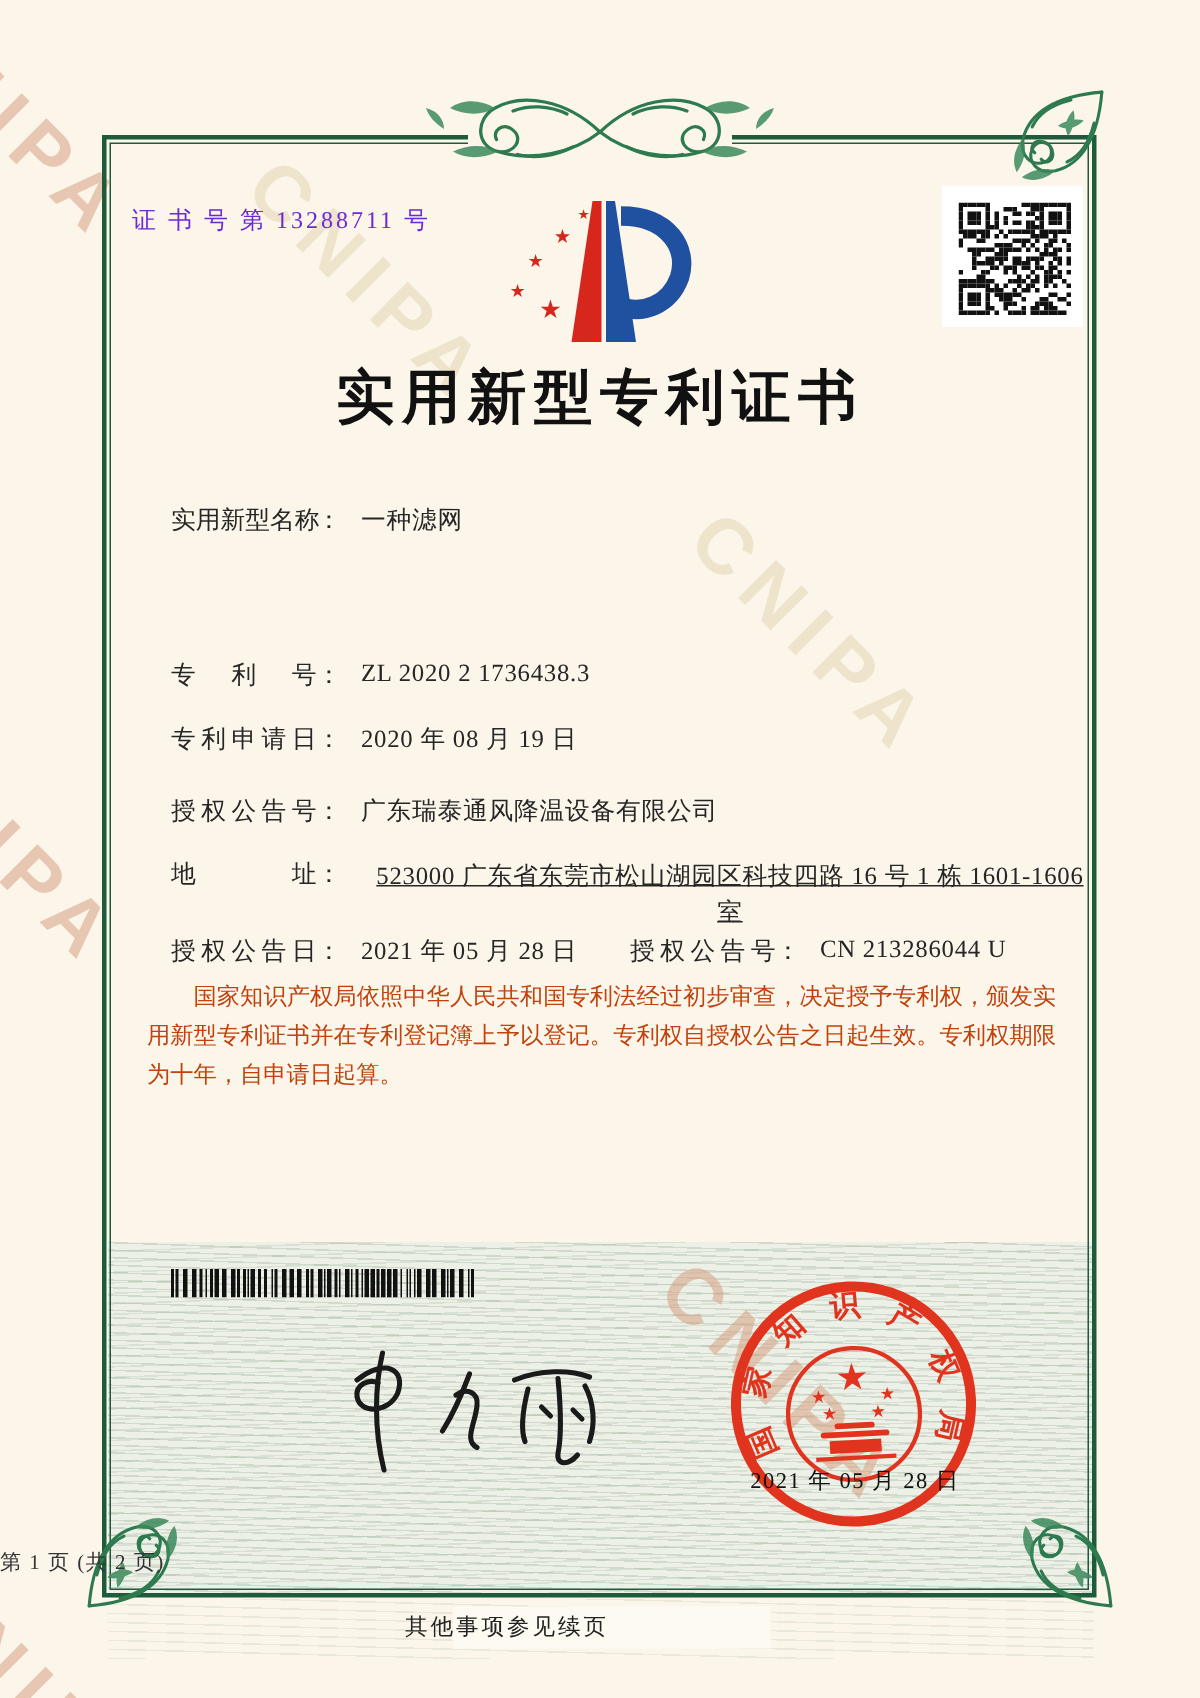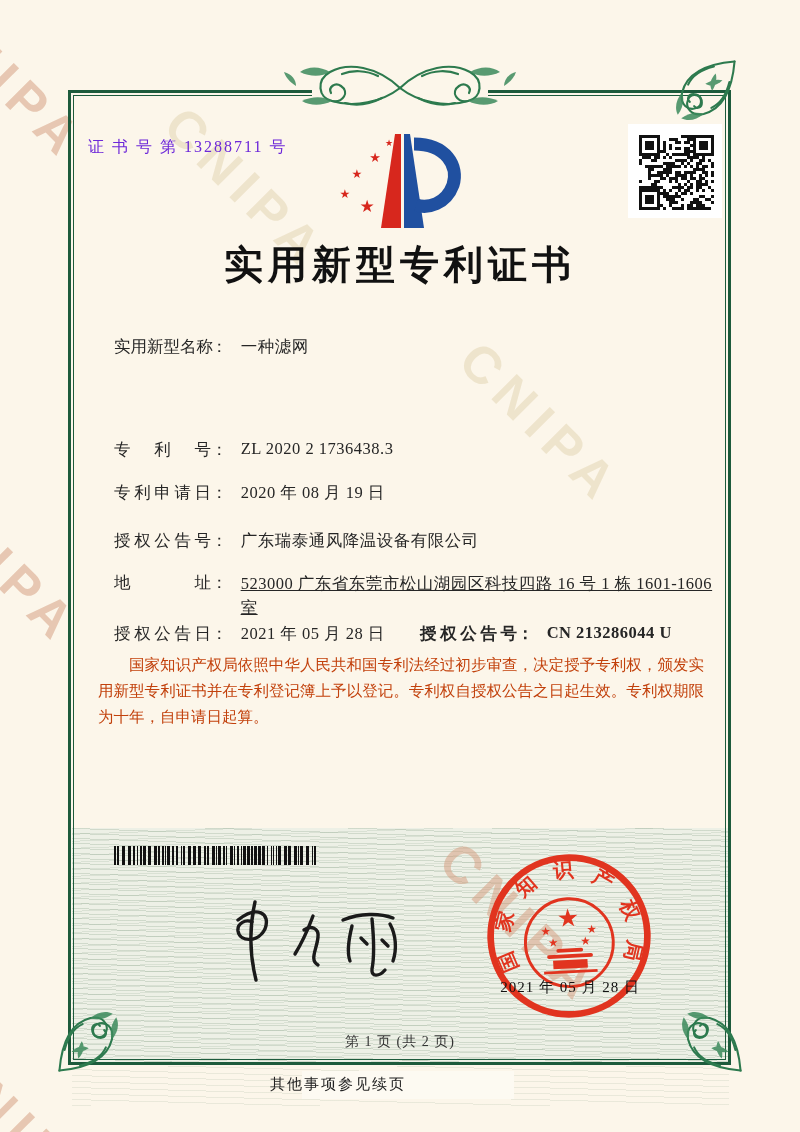--- a/index.html
+++ b/index.html
@@ -37,23 +37,23 @@
   .logo{position:absolute;left:332px;top:124px;z-index:5;}
   .qr-patch{position:absolute;left:628px;top:124px;width:94px;height:94px;background:#fff;z-index:5;}
   .qr{position:absolute;left:639px;top:135px;z-index:6;}
   .title{position:absolute;left:0;top:238px;width:800px;text-align:center;font-size:39px;
          font-weight:bold;letter-spacing:5px;color:#111;z-index:5;}
 
   
   .frow{position:absolute;left:114px;font-size:16.5px;z-index:5;white-space:nowrap;color:#262626;}
   .flabel{display:inline-block;width:97px;text-align:justify;text-align-last:justify;vertical-align:top;}
   .colon{display:inline-block;vertical-align:top;}
-  .fvalue{display:inline-block;margin-left:9px;vertical-align:top;letter-spacing:.5px;}
+  .fvalue{display:inline-block;margin-left:9px;vertical-align:top;letter-spacing:.5px;text-align:center;}
   .fvalue.wrap{white-space:normal;width:492px;line-height:24px;text-decoration:underline;}
-  .pair2{position:absolute;left:306px;top:0;font-weight:bold;}
+  .pair2{position:absolute;left:306px;top:0;}
 
   
   .paras{position:absolute;left:98px;top:652px;width:606px;z-index:5;font-size:15.5px;
          line-height:26px;text-align:justify;color:#c2410c;}
   .paras p{margin:0;text-indent:2em;}
   .paras p + p{margin-top:6px;}
 
   
   .barcode{position:absolute;left:114px;top:846px;z-index:5;}
 
@@ -64,21 +64,21 @@
   .signature{position:absolute;left:225px;top:890px;z-index:5;}
 
   
   .seal{position:absolute;left:483px;top:850px;z-index:6;transform:rotate(-3deg);}
   .seal-char{font-size:21px;font-weight:bold;fill:#e1341f;
              font-family:"Liberation Serif","DejaVu Serif",serif;}
   .seal-date{position:absolute;left:500px;top:978px;width:140px;text-align:center;z-index:7;
              font-size:15px;letter-spacing:1px;color:#111;}
 
   
-  .page-info{position:absolute;left:0;top:1033px;width:800px;text-align:center;
+  .page-info{position:absolute;left:0;top:1033px;width:800px;text-align:left;
              font-size:14px;letter-spacing:1px;z-index:5;color:#333;}
   .note-patch{position:absolute;left:302px;top:1071px;width:212px;height:28px;background:#fdfaf2;z-index:5;}
   .note{position:absolute;left:0;top:1075px;width:676px;text-align:center;font-size:15px;
         letter-spacing:2px;z-index:6;color:#222;}
 </style>
 </head>
 <body>
 
 <div class="page">
 

